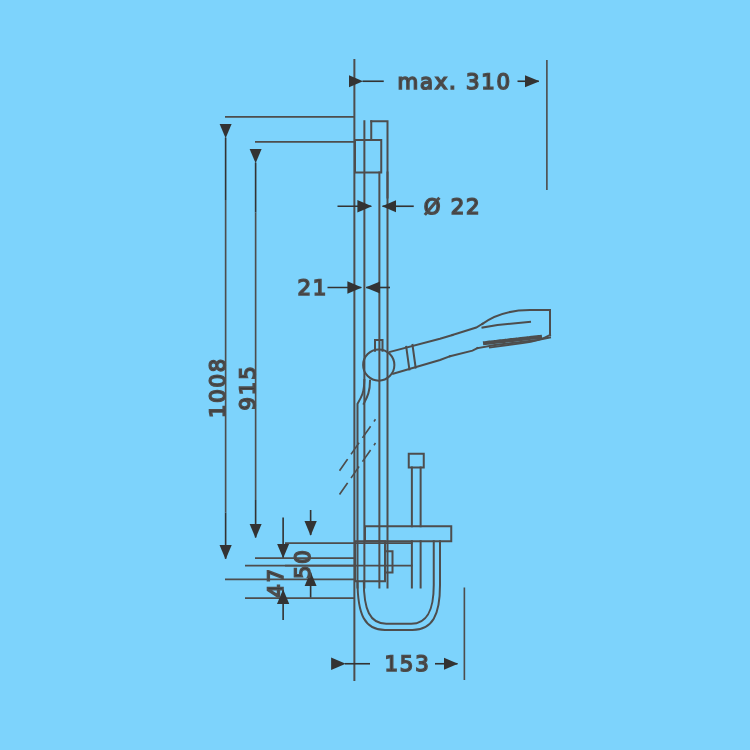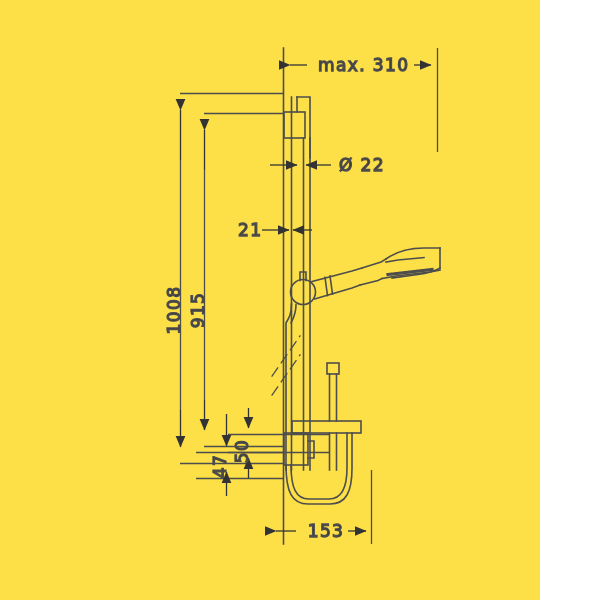--- a/index.html
+++ b/index.html
@@ -8,23 +8,23 @@
     background: #ffffff;
   }
   body {
     width: 600px;
     height: 600px;
     font-family: "DejaVu Sans", sans-serif;
     overflow: hidden;
   }
   #drawing-root {
     position: relative;
-    width: 540px;
+    width: 600px;
     height: 600px;
-    background: #fde047;
+    background: #7dd3fc;
   }
   svg#technical-drawing {
     display: block;
     width: 600px;
     height: 600px;
   }
   .dim-text {
     font-family: "DejaVu Sans", sans-serif;
     font-size: 17px;
     letter-spacing: 1.4px;

